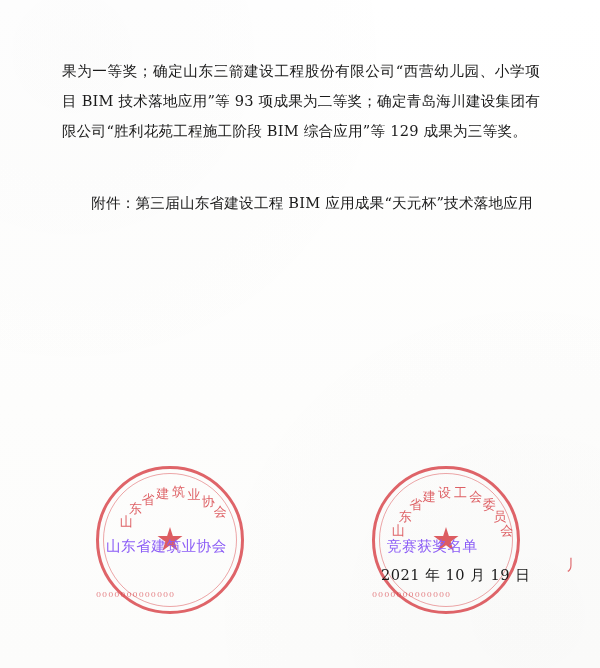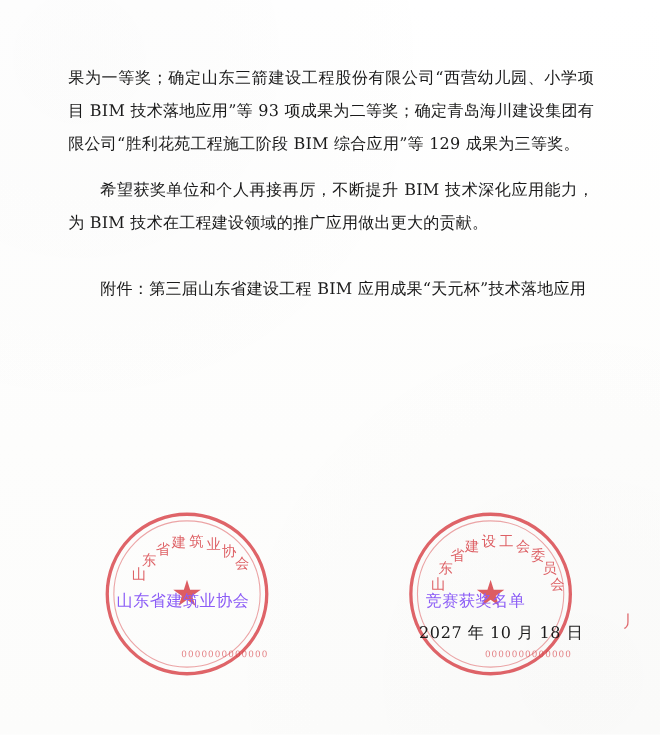--- a/index.html
+++ b/index.html
@@ -110,21 +110,21 @@
     opacity: 0.8;
     transform-origin: 0 0;
     white-space: nowrap;
   }
 
   .seal-bottom-text {
     position: absolute;
     left: 0;
     right: 0;
     bottom: 15px;
-    text-align: right;
+    text-align: left;
     font-size: 8px;
     color: #d6393f;
     opacity: 0.62;
     letter-spacing: 1px;
   }
 
   .sign-label {
     position: absolute;
     color: #8b5cf6;
     font-size: 14.6px;
@@ -149,21 +149,20 @@
 </style>
 </head>
 <body>
 
 <div class="page">
   <div class="paper-tone"></div>
 
   <div class="body-text">
     <p class="para">果为一等奖；确定山东三箭建设工程股份有限公司“西营幼儿园、小学项目 BIM 技术落地应用”等 93 项成果为二等奖；确定青岛海川建设集团有限公司“胜利花苑工程施工阶段 BIM 综合应用”等 129 成果为三等奖。</p>
     <div class="gap-sm"></div>
-    <p class="para indent">希望获奖单位和个人再接再厉，不断提升 BIM 技术深化应用能力，为 BIM 技术在工程建设领域的推广应用做出更大的贡献。</p>
     <div class="gap-lg"></div>
     <p class="para indent">附件：第三届山东省建设工程 BIM 应用成果“天元杯”技术落地应用</p>
   </div>
 
   <div class="seal" style="left:96px; top:466px; width:148px; height:148px;">
     <div class="seal-ring"></div>
     <div class="seal-ring inner"></div>
     <div class="seal-star"></div>
     <div class="seal-arc-text">
       <span style="transform: rotate(-62deg) translate(0,-57px) rotate(62deg);">山</span>
@@ -194,16 +193,16 @@
       <span style="transform: rotate(56deg) translate(0,-57px) rotate(-56deg);">员</span>
       <span style="transform: rotate(72deg) translate(0,-57px) rotate(-72deg);">会</span>
     </div>
     <div class="seal-bottom-text">0000000000000</div>
   </div>
 
   <div class="sign-label" style="left:106px; top:537px;">山东省建筑业协会</div>
 
   <div class="sign-label" style="left:387px; top:537px;">竞赛获奖名单</div>
 
-  <div class="date-line" style="left:381px; top:566px;">2027 年 10 月 18 日</div>
+  <div class="date-line" style="left:381px; top:566px;">2021 年 10 月 19 日</div>
 
   <div class="red-mark" style="left:566px; top:556px;">丿</div>
 </div>
 
 </body></html>

